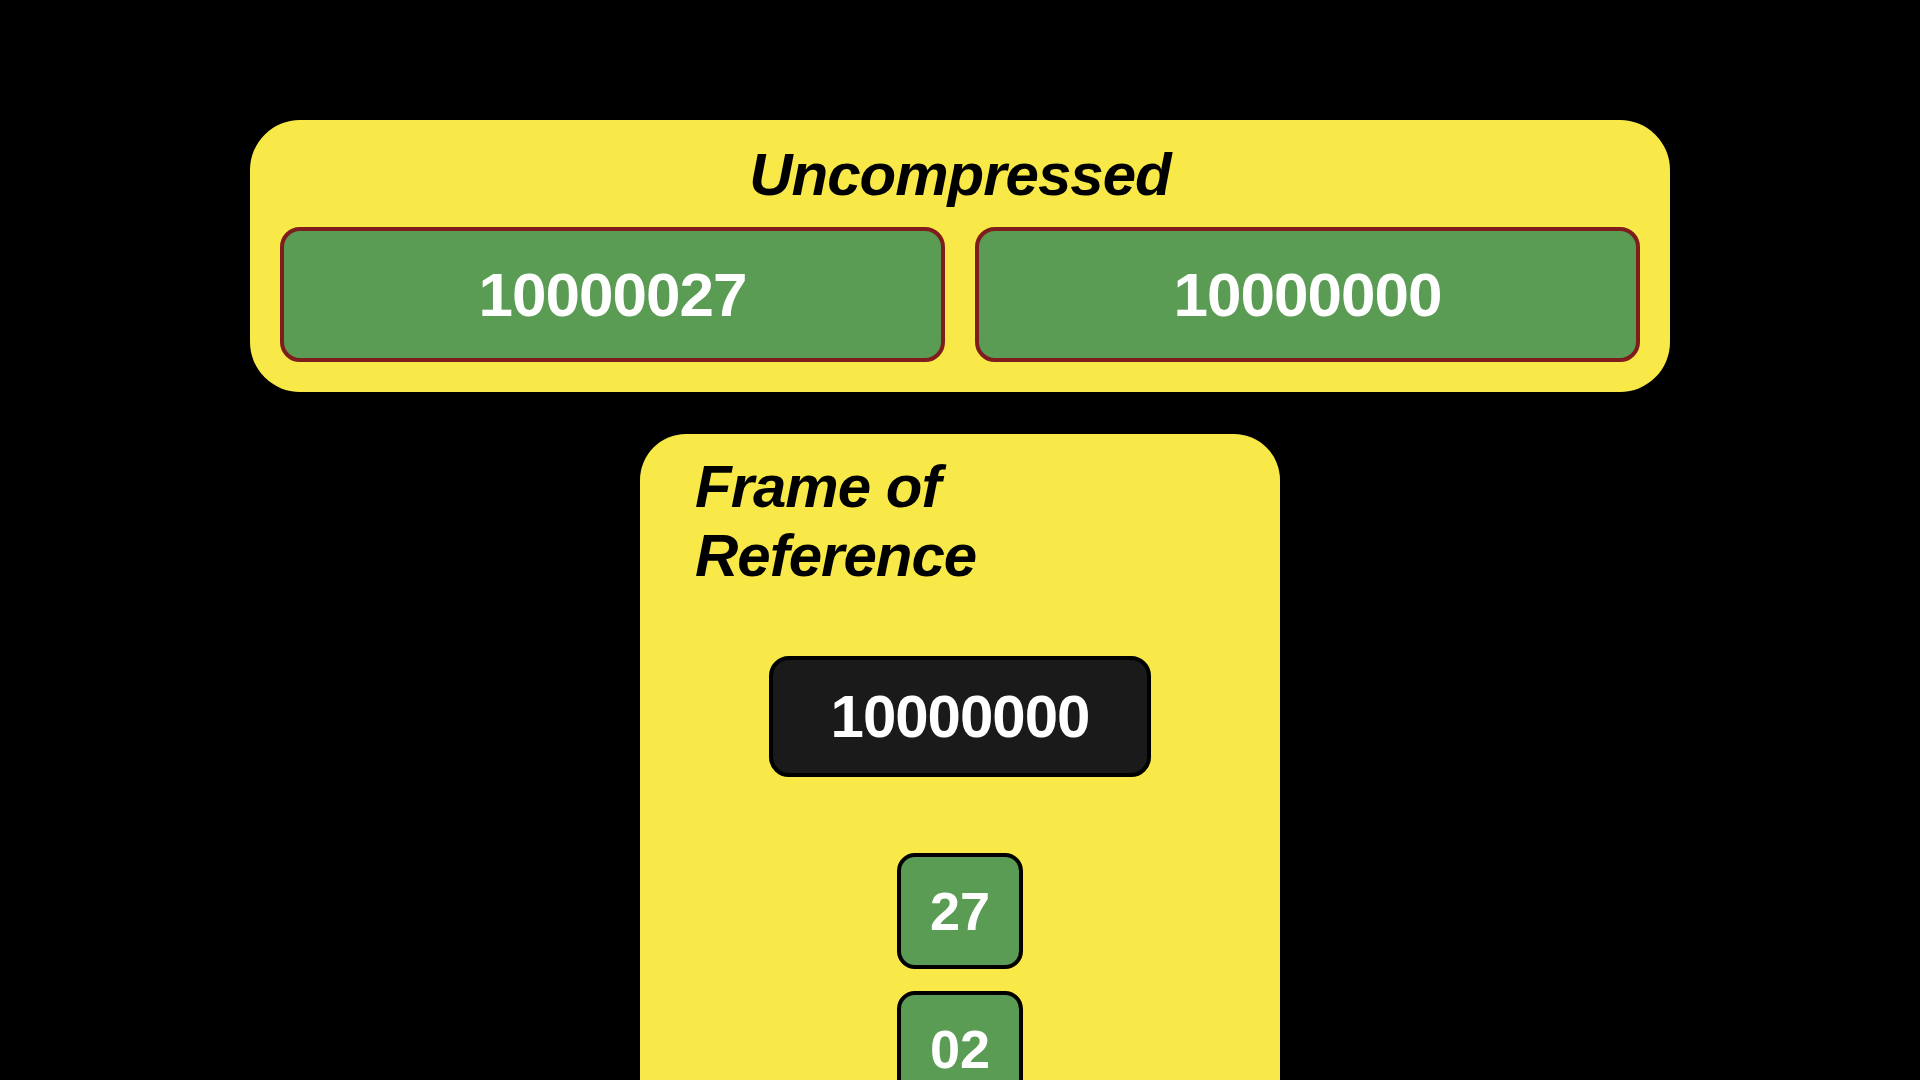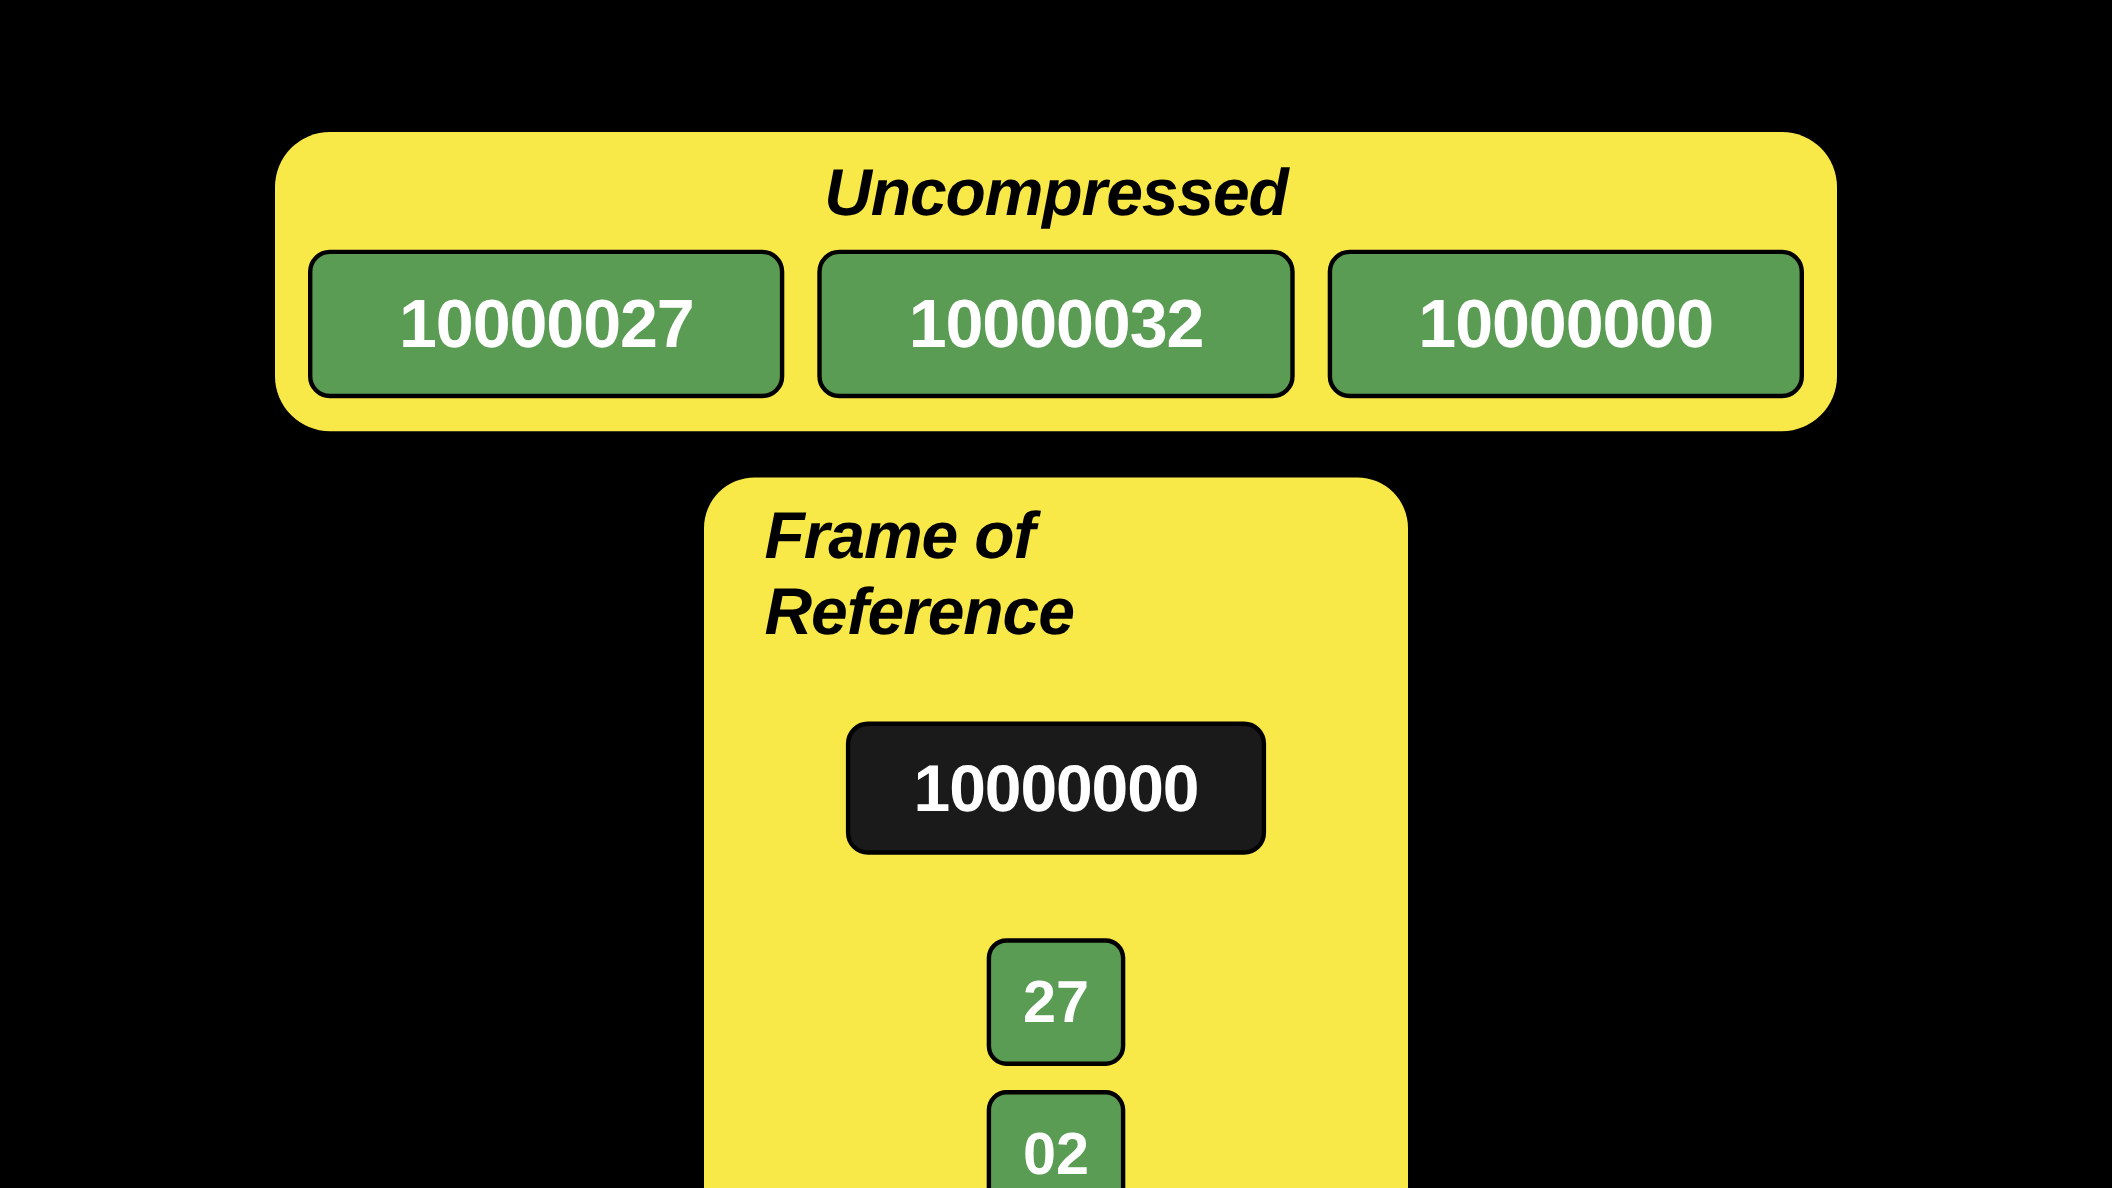--- a/index.html
+++ b/index.html
@@ -51,21 +51,21 @@
     
     .values-row {
       display: flex;
       gap: 30px;
       width: 100%;
       justify-content: center;
     }
     
     .value-box-green {
       background-color: #5a9c53;
-      border: 4px solid #000000;
+      border: 4px solid #7f1d1d;
       border-radius: 20px;
       color: #ffffff;
       font-size: 62px;
       font-weight: 600;
       padding: 28px 0;
       flex: 1;
       text-align: center;
       letter-spacing: -1px;
     }
     
@@ -103,21 +103,20 @@
       justify-content: center;
     }
   </style>
 </head>
 <body>
 
 <div class="panel panel-top">
   <div class="panel-title">Uncompressed</div>
   <div class="values-row">
     <div class="value-box-green">10000027</div>
-    <div class="value-box-green">10000032</div>
     <div class="value-box-green">10000000</div>
   </div>
 </div>
 
 <div class="panel panel-bottom">
   <div class="panel-title">Frame of Reference</div>
   <div class="reference-box">10000000</div>
   <div class="small-values-row">
     <div class="small-value-box">27</div>
     <div class="small-value-box">02</div>

